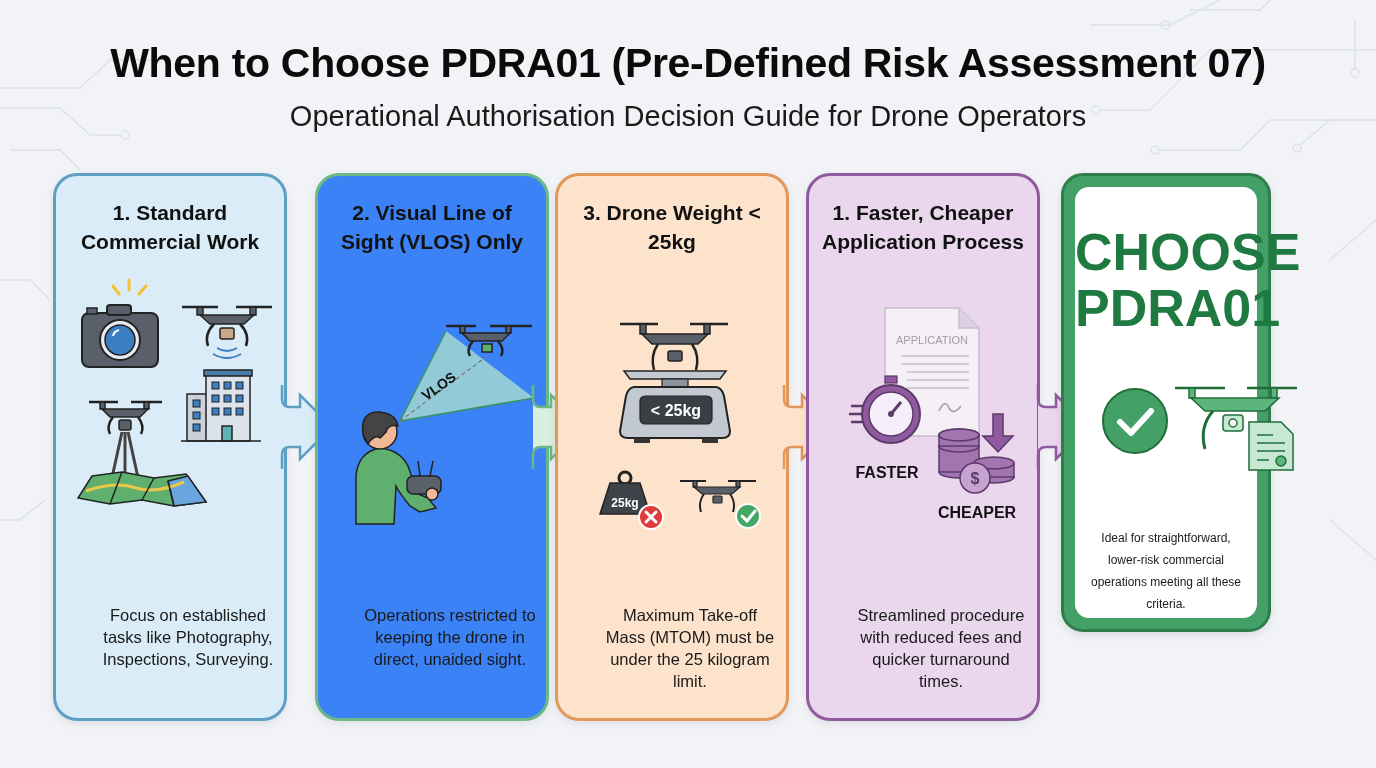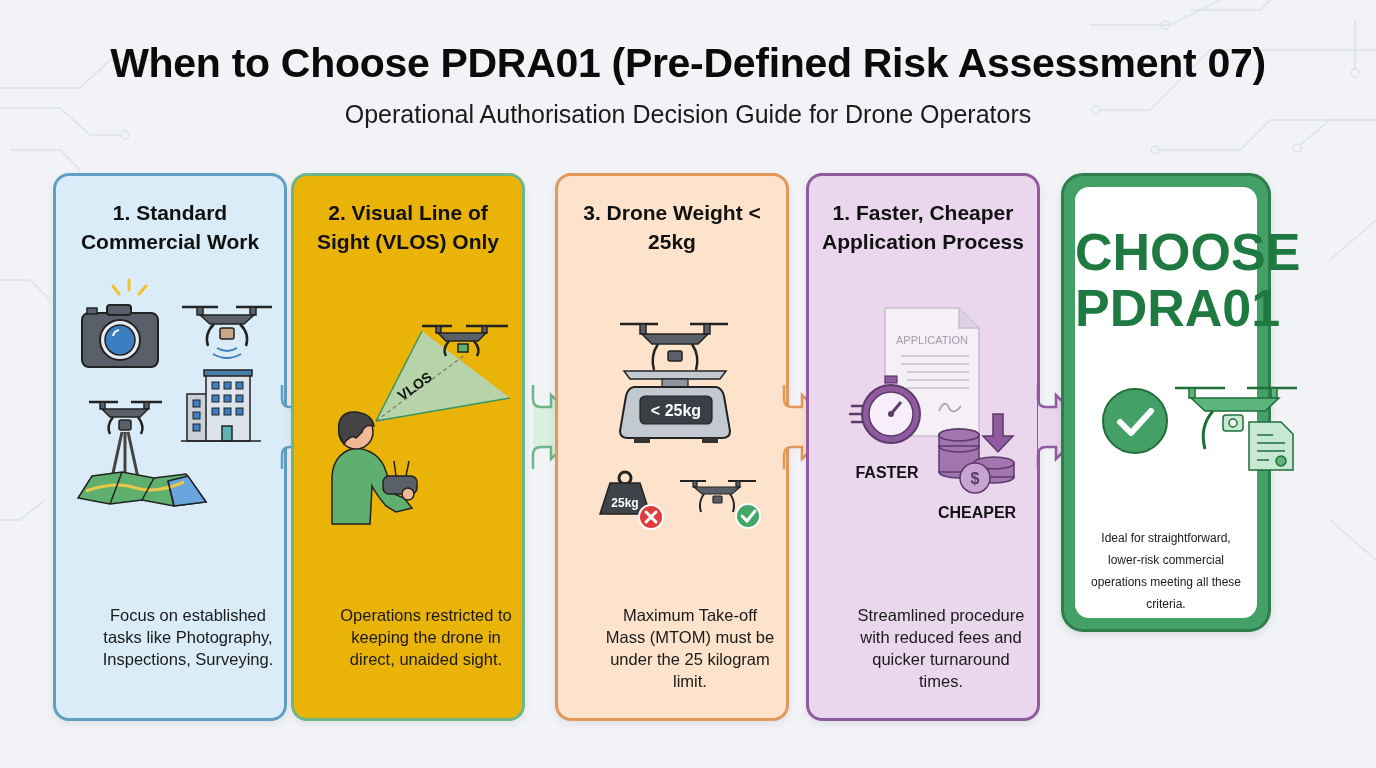--- a/index.html
+++ b/index.html
@@ -11,38 +11,38 @@
     position: relative;
   }
   .circuit { position: absolute; inset: 0; pointer-events: none; }
   .title {
     position: absolute; left: 0; right: 0; top: 40px;
     text-align: center; font-size: 41px; font-weight: 700; color: #0b0b0b;
     letter-spacing: -0.3px;
   }
   .subtitle {
     position: absolute; left: 0; right: 0; top: 100px;
-    text-align: center; font-size: 25px; font-weight: 400; color: #1a1a1a;
+    text-align: center; font-size: 29px; font-weight: 400; color: #1a1a1a;
   }
   .card {
     position: absolute; top: 173px; height: 548px; width: 234px;
-    border-radius: 16px; border: 3px solid;
+    border-radius: 24px; border: 3px solid;
     box-shadow: 0 3px 8px rgba(0,0,0,0.08);
   }
   .card .head {
     position: absolute; top: 22px; left: 6px; right: 6px;
     text-align: center; font-size: 21px; font-weight: 700; line-height: 29px; color: #111;
   }
   .card .desc {
     position: absolute; top: 428px; left: 10px; right: 10px;
     text-align: center; font-size: 16.5px; line-height: 22px; color: #1a1a1a; margin-left: 36px;
   }
   .card .art { position: absolute; left: 0; top: 0; width: 234px; height: 548px; }
   .c1 { left: 53px; background: #d9ecf8; border-color: #5f9fc4; }
-  .c2 { left: 291px; background: #eab308; border-color: #6db787; }
+  .c2 { left: 315px; background: #3b82f6; border-color: #6db787; }
   .c3 { left: 555px; background: #fde3cc; border-color: #e1985a; }
   .c4 { left: 806px; background: #ead7ee; border-color: #8f5a9e; }
   .final {
     position: absolute; left: 1061px; top: 173px; width: 210px; height: 459px;
     border-radius: 22px; background: #43a066; border: 3px solid #2f7d4c;
     box-shadow: 0 3px 8px rgba(0,0,0,0.1);
   }
   .final .inner {
     position: absolute; left: 11px; top: 11px; right: 11px; bottom: 11px;
     background: #fff; border-radius: 14px;

